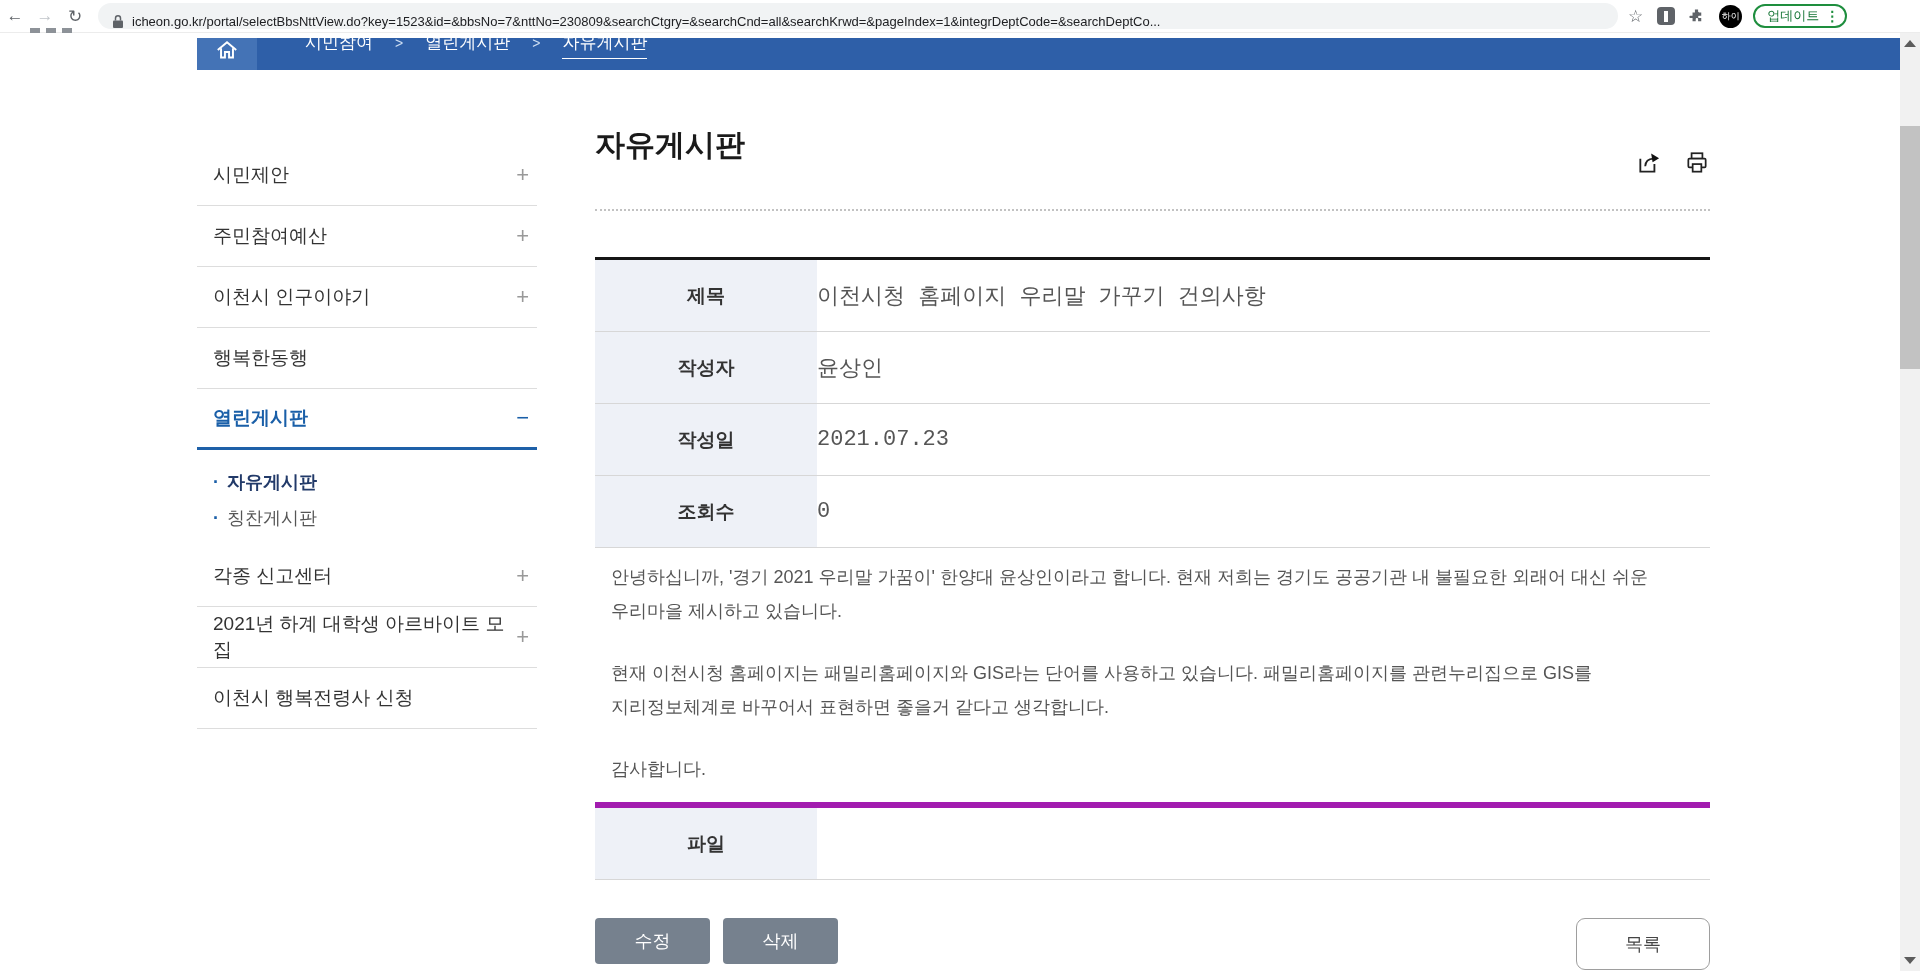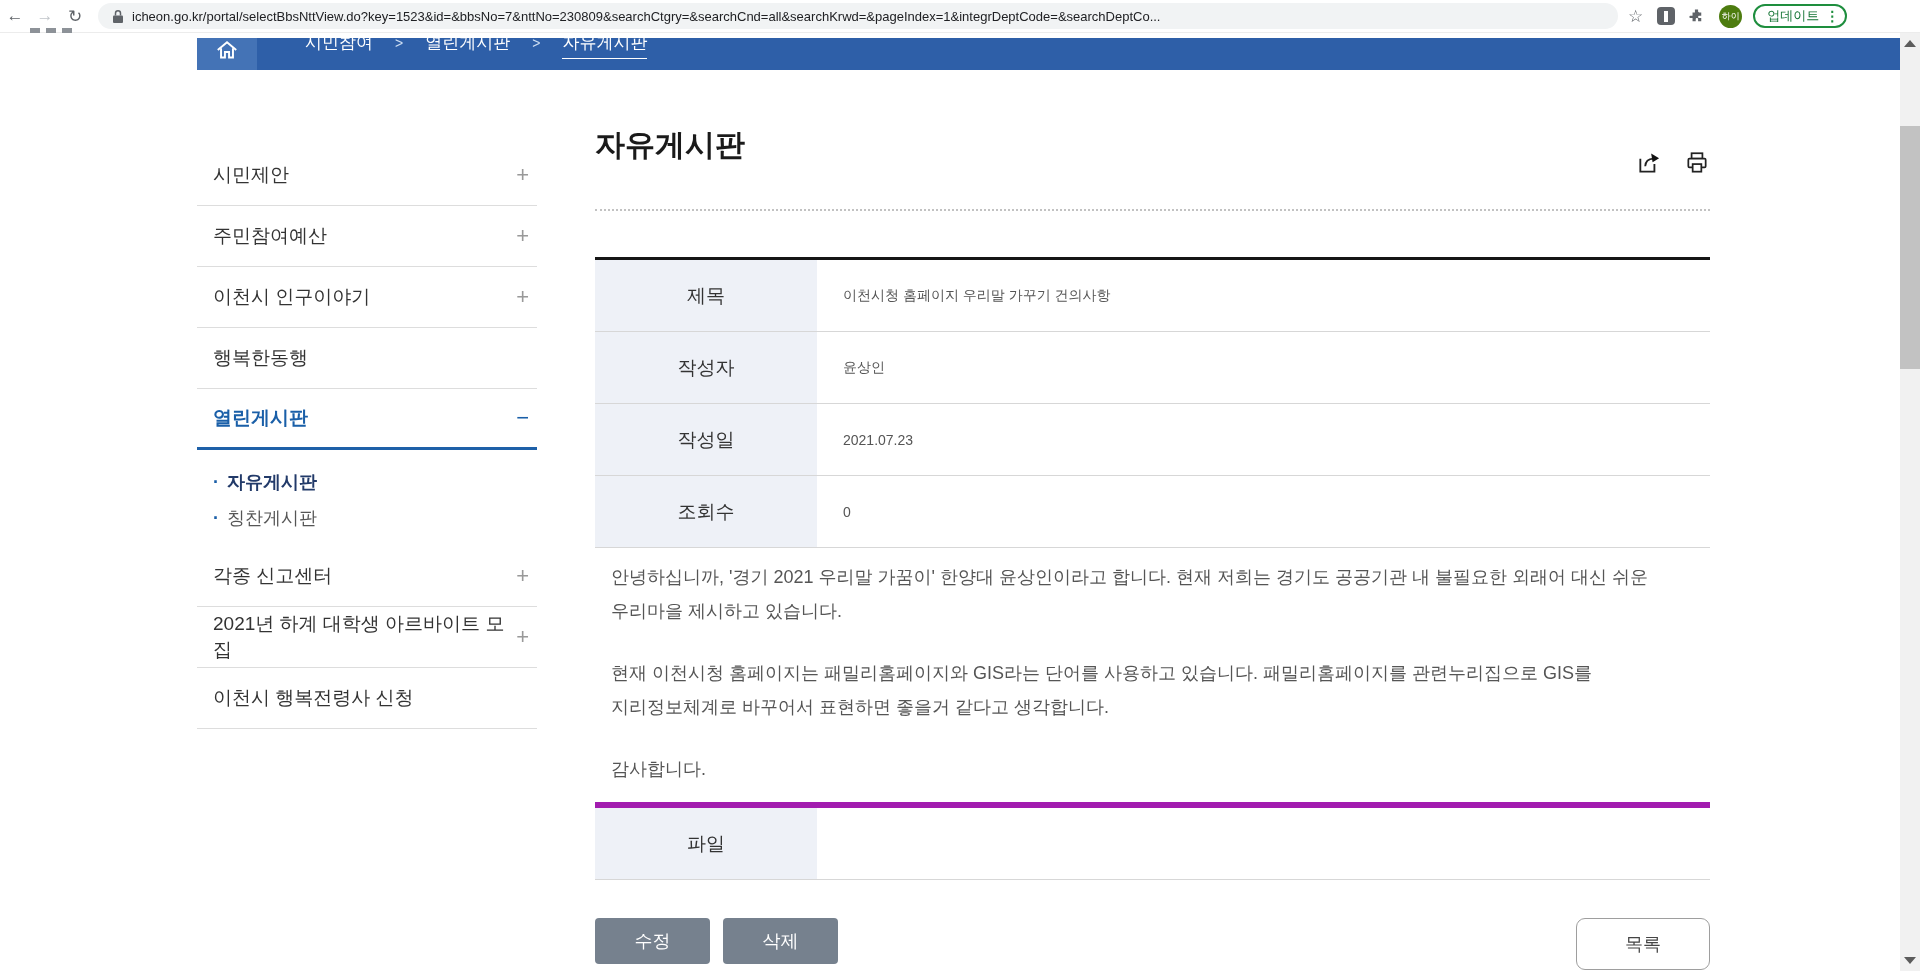--- a/index.html
+++ b/index.html
@@ -6,28 +6,28 @@
   html,body { width:1920px; height:971px; overflow:hidden; background:#fff;
               font-family:"Liberation Sans", sans-serif; }
   .stage { position:relative; width:1920px; height:971px; background:#fff; }
 
   
   .chrome { position:absolute; left:0; top:0; width:1920px; height:33px; background:#fff;
             display:flex; align-items:center; border-bottom:1px solid #ececec; }
   .nav-ico { font-size:17px; color:#5f6368; width:30px; text-align:center; cursor:pointer; }
   .nav-ico.fwd { color:#c1c5c9; }
   .omnibox { height:26px; flex:0 0 auto; width:1520px; margin-left:8px; background:#f1f3f4;
-             border-radius:14px; display:flex; align-items:center; padding:0 14px; }
+             border-radius:14px; display:flex; align-items:flex-end; padding:0 14px; }
   .omnibox .url { font-size:13px; color:#202124; white-space:nowrap; overflow:hidden; margin-left:8px; }
   .star { font-size:17px; color:#5f6368; margin:0 8px 0 10px; cursor:pointer; }
   .ext-block { width:18px; height:18px; border-radius:4px; background:#5f6368; display:inline-flex;
                align-items:center; justify-content:center; margin:0 6px; }
   .ext-block .bar { width:4px; height:11px; background:#fff; }
   .puzzle { margin:0 6px; }
-  .avatar { width:23px; height:23px; border-radius:50%; background:#4d7c0f; color:#fff; font-size:9px;
+  .avatar { width:23px; height:23px; border-radius:50%; background:#000000; color:#fff; font-size:9px;
             display:flex; align-items:center; justify-content:center; margin:0 7px; cursor:pointer; }
   .update-pill { height:24px; border:2px solid #1e8e3e; border-radius:13px; display:flex;
                  align-items:center; padding:0 6px 0 12px; margin-left:4px; cursor:pointer; }
   .update-pill span.lbl { color:#137333; font-size:13px; }
   .update-pill .kebab { color:#1e8e3e; font-size:14px; margin-left:6px; font-weight:bold; }
 
   
   .artifact { position:absolute; top:28px; width:10px; height:5px; background:#8d9298; }
 
   
@@ -55,22 +55,22 @@
   
   .content { position:absolute; left:595px; top:105px; width:1115px; }
   .page-title { font-size:30px; font-weight:600; color:#1a1a1a; margin-top:18px; line-height:44px; }
   .title-actions { position:absolute; right:0; top:45px; display:flex; gap:22px; }
   .title-actions .ic { cursor:pointer; }
   .dotted-rule { margin-top:42px; border-top:2px dotted #c2c2c2; }
 
   .vtable { margin-top:46px; border-top:3px solid #161616; }
   .vrow { display:flex; border-bottom:1px solid #d7d7d7; min-height:72px; align-items:stretch; }
   .vth { width:222px; flex:0 0 222px; background:#eef1f7; display:flex; align-items:center;
-         justify-content:center; font-size:19px; color:#333; font-weight:400; }
-  .vtd { flex:1; display:flex; align-items:center; padding-left:26px; font-size:14px; color:#555; }
+         justify-content:center; font-size:19px; color:#333; font-weight:700; }
+  .vtd { flex:1; display:flex; align-items:center; font-size:22px; color:#555;font-family:Liberation Mono, monospace; }
 
   .vbody { border-bottom:6px solid #a21caf; padding:12px 16px 14px; }
   .bpara { margin-bottom:28px; }
   .bpara:last-child { margin-bottom:2px; }
   .bline { font-size:18px; color:#555; line-height:34px; white-space:nowrap; }
 
   .btn-row { display:flex; align-items:flex-start; margin-top:38px; }
   .btn-gray { width:115px; height:46px; background:#76818e; color:#fff; font-size:18px;
               border:none; border-radius:4px; margin-right:13px; cursor:pointer;
               font-family:Liberation Sans, sans-serif; }

